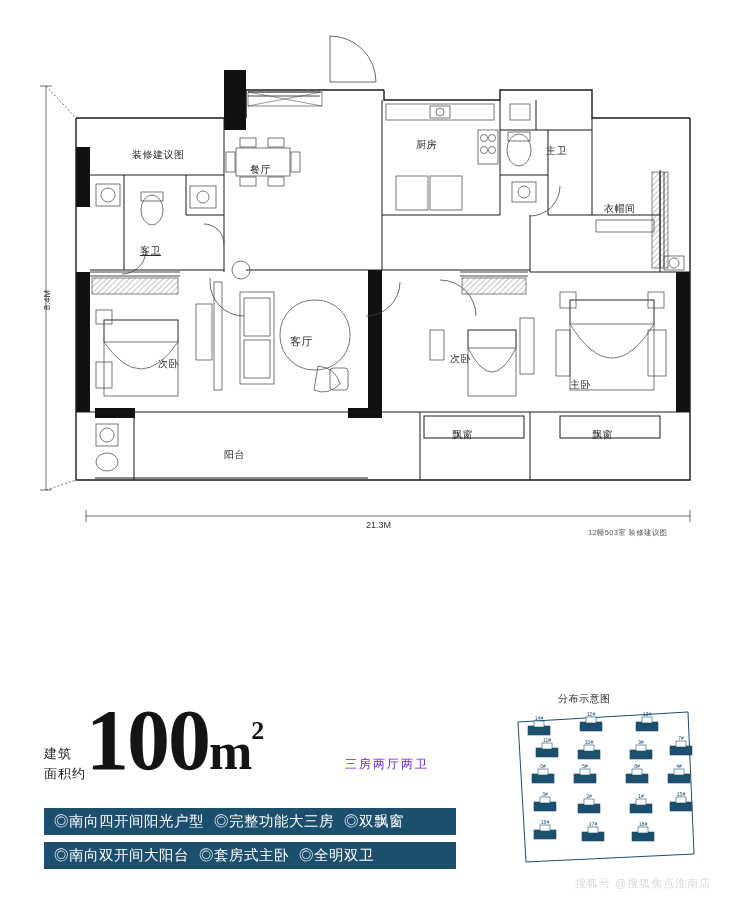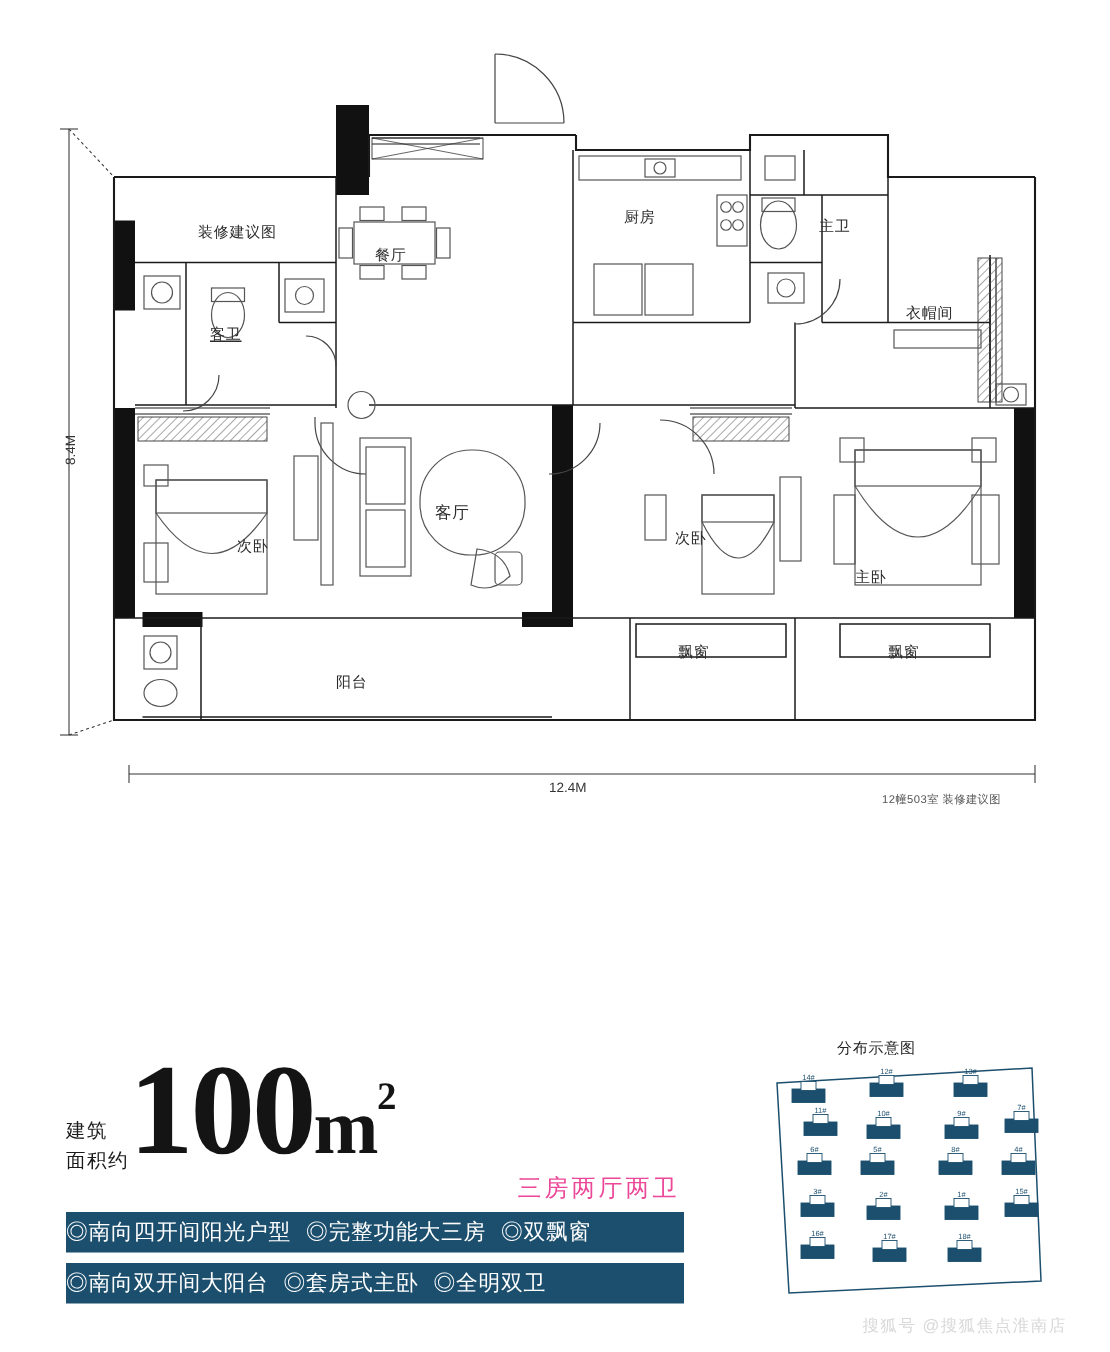--- a/index.html
+++ b/index.html
@@ -78,39 +78,38 @@
   }
   .area-sup {
     font-family: "Liberation Serif", serif;
     font-size: 26px;
     vertical-align: super;
   }
 
   .area-type {
     position: absolute;
     left: 345px; top: 756px;
-    font-size: 16px;
-    color: #ec4899;
+    font-size: 12px;
+    color: #6d28d9;
     letter-spacing: 2px;
     white-space: nowrap;
-    margin-top: 26px;
   }
 
   .feature-bar {
     position: absolute;
     left: 44px;
     width: 412px;
     height: 27px;
     background: #1c4f6e;
     color: #ffffff;
     font-size: 14.5px;
     letter-spacing: 0.5px;
     display: flex;
     align-items: center;
-    padding-left: 0;
+    padding-left: 10px;
     box-sizing: border-box;
     white-space: nowrap;
   }
   .feature-bar.one { top: 808px; }
   .feature-bar.two { top: 842px; }
   .feature-bar span { display: inline-block; }
   .feat-gap { width: 10px; display: inline-block; }
 
   
   .dist-title {
@@ -324,32 +323,32 @@
         <line x1="46" y1="86" x2="76" y2="118" stroke-dasharray="2,2"></line>
         <line x1="46" y1="490" x2="76" y2="480" stroke-dasharray="2,2"></line>
       </g>
     </g>
   </svg>
 
   <div class="room-label" style="left:132px; top:148px;">装修建议图</div>
   <div class="room-label" style="left:250px; top:163px;">餐厅</div>
   <div class="room-label" style="left:416px; top:138px;">厨房</div>
   <div class="room-label" style="left:546px; top:144px;">主卫</div>
-  <div class="room-label" style="left:140px; top:216px;text-decoration:underline;">客卫</div>
+  <div class="room-label" style="left:140px; top:244px;text-decoration:underline;">客卫</div>
   <div class="room-label" style="left:604px; top:202px;">衣帽间</div>
   <div class="room-label" style="left:158px; top:357px;">次卧</div>
   <div class="room-label" style="left:290px; top:334px; font-size:11px;">客厅</div>
   <div class="room-label" style="left:450px; top:352px;">次卧</div>
   <div class="room-label" style="left:570px; top:334px;margin-top:44px;">主卧</div>
   <div class="room-label" style="left:224px; top:448px;">阳台</div>
   <div class="room-label" style="left:452px; top:428px;">飘窗</div>
   <div class="room-label" style="left:592px; top:428px;">飘窗</div>
 
   <div class="dim-label dim-v" style="left:42px; top:310px;">8.4M</div>
-  <div class="dim-label" style="left:366px; top:520px;">12.4M</div>
+  <div class="dim-label" style="left:366px; top:520px;">21.3M</div>
   <div class="credit" style="left:588px; top:528px;">12幢503室 装修建议图</div>
 </div>
 
 <div class="area-prefix">
   <div>建筑</div>
   <div>面积约</div>
 </div>
 
 <div class="area-number"><span>100</span><span class="area-unit">m</span><span class="area-sup">2</span></div>
 

